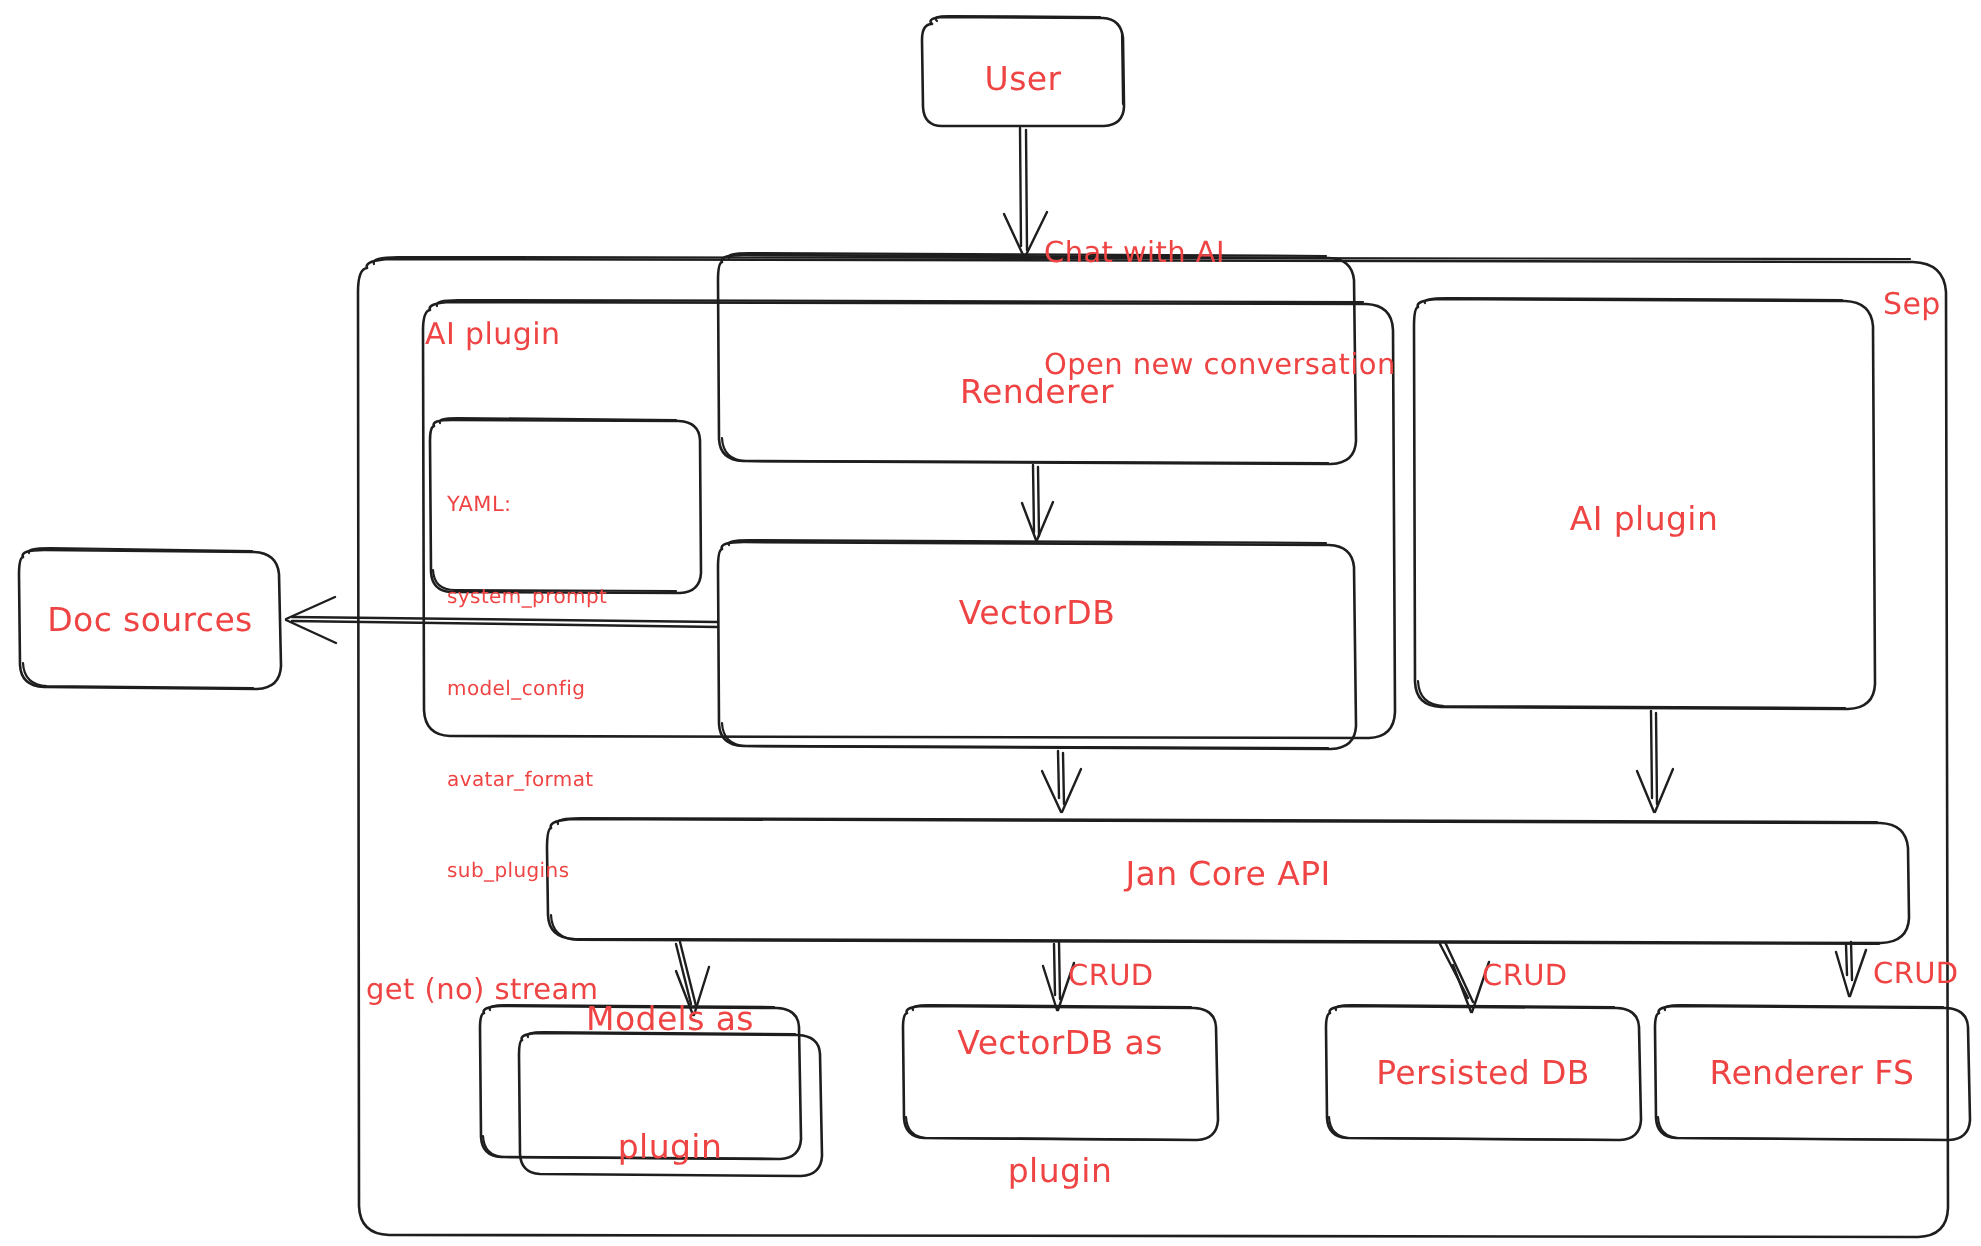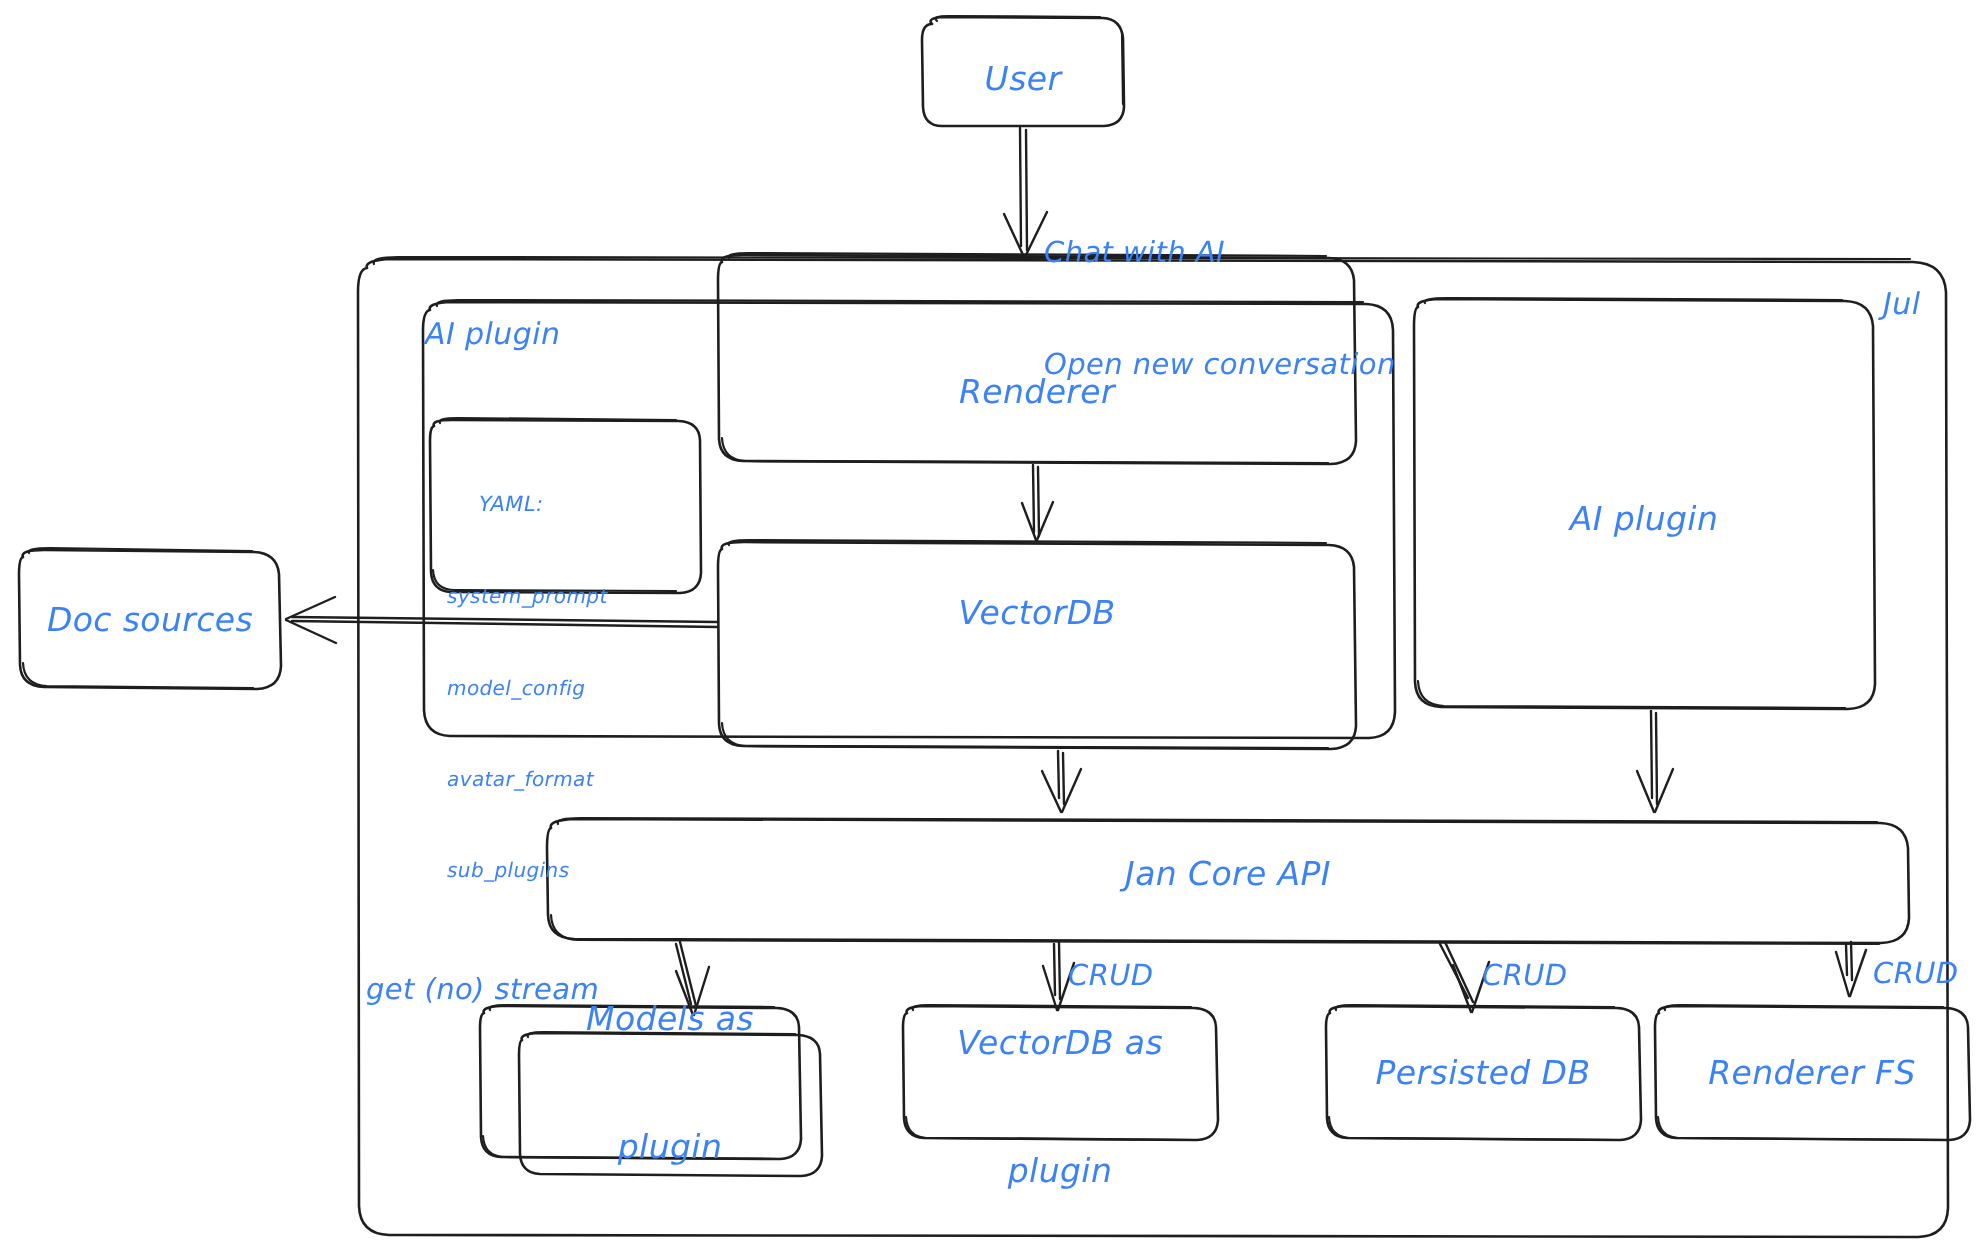--- a/index.html
+++ b/index.html
@@ -20,23 +20,22 @@
   }
   #sketch {
     position: absolute;
     left: 0;
     top: 0;
     width: 1981px;
     height: 1246px;
   }
   .lbl {
     position: absolute;
-    color: #3b82f6;
+    color: #ef4444;
     font-family: "DejaVu Sans", sans-serif;
-    font-style: italic;
     white-space: pre;
     line-height: 1.28;
     letter-spacing: 0.4px;
     pointer-events: none;
     text-rendering: geometricPrecision;
   }
   .node-label {
     text-align: center;
     transform: translate(-50%, -50%);
     font-size: 33px;
@@ -45,21 +44,21 @@
   .corner-label {
     font-size: 30px;
   }
   .edge-label {
     font-size: 29px;
   }
   .yaml-label {
     font-size: 20px;
     line-height: 1.52;
   }
-  .yaml-label .yaml-head { font-size: 21px; margin-left: 32px; }
+  .yaml-label .yaml-head { font-size: 21px; }
 </style>
 </head>
 <body>
 
 <div id="canvas">
 
   <svg id="sketch" viewBox="0 0 1981 1246" xmlns="http://www.w3.org/2000/svg">
     <defs>
       <style>
         .s  { fill:none; stroke:#1e1e1e; stroke-width:2.6; stroke-linecap:round; stroke-linejoin:round; }
@@ -208,21 +207,21 @@
     <g>
       <path class="a" d="M1846 944 L1847 975"></path>
       <path class="a" d="M1851 942 L1852 980"></path>
       <path class="a" d="M1836 952 L1849 996"></path>
       <path class="a" d="M1866 950 L1850 996"></path>
     </g>
   </svg>
 
   <div class="lbl node-label" style="left:1023px; top:79px;">User</div>
 
-  <div class="lbl corner-label" style="left:1883px; top:286px;">Jul</div>
+  <div class="lbl corner-label" style="left:1883px; top:286px;">Sep</div>
 
   <div class="lbl corner-label" style="left:425px; top:316px;">AI plugin</div>
 
   <div class="lbl yaml-label" style="left:447px; top:428px;">
     <div class="yaml-head">YAML:</div>
     <div>system_prompt</div>
     <div>model_config</div>
     <div>avatar_format</div>
     <div>sub_plugins</div>
   </div>

